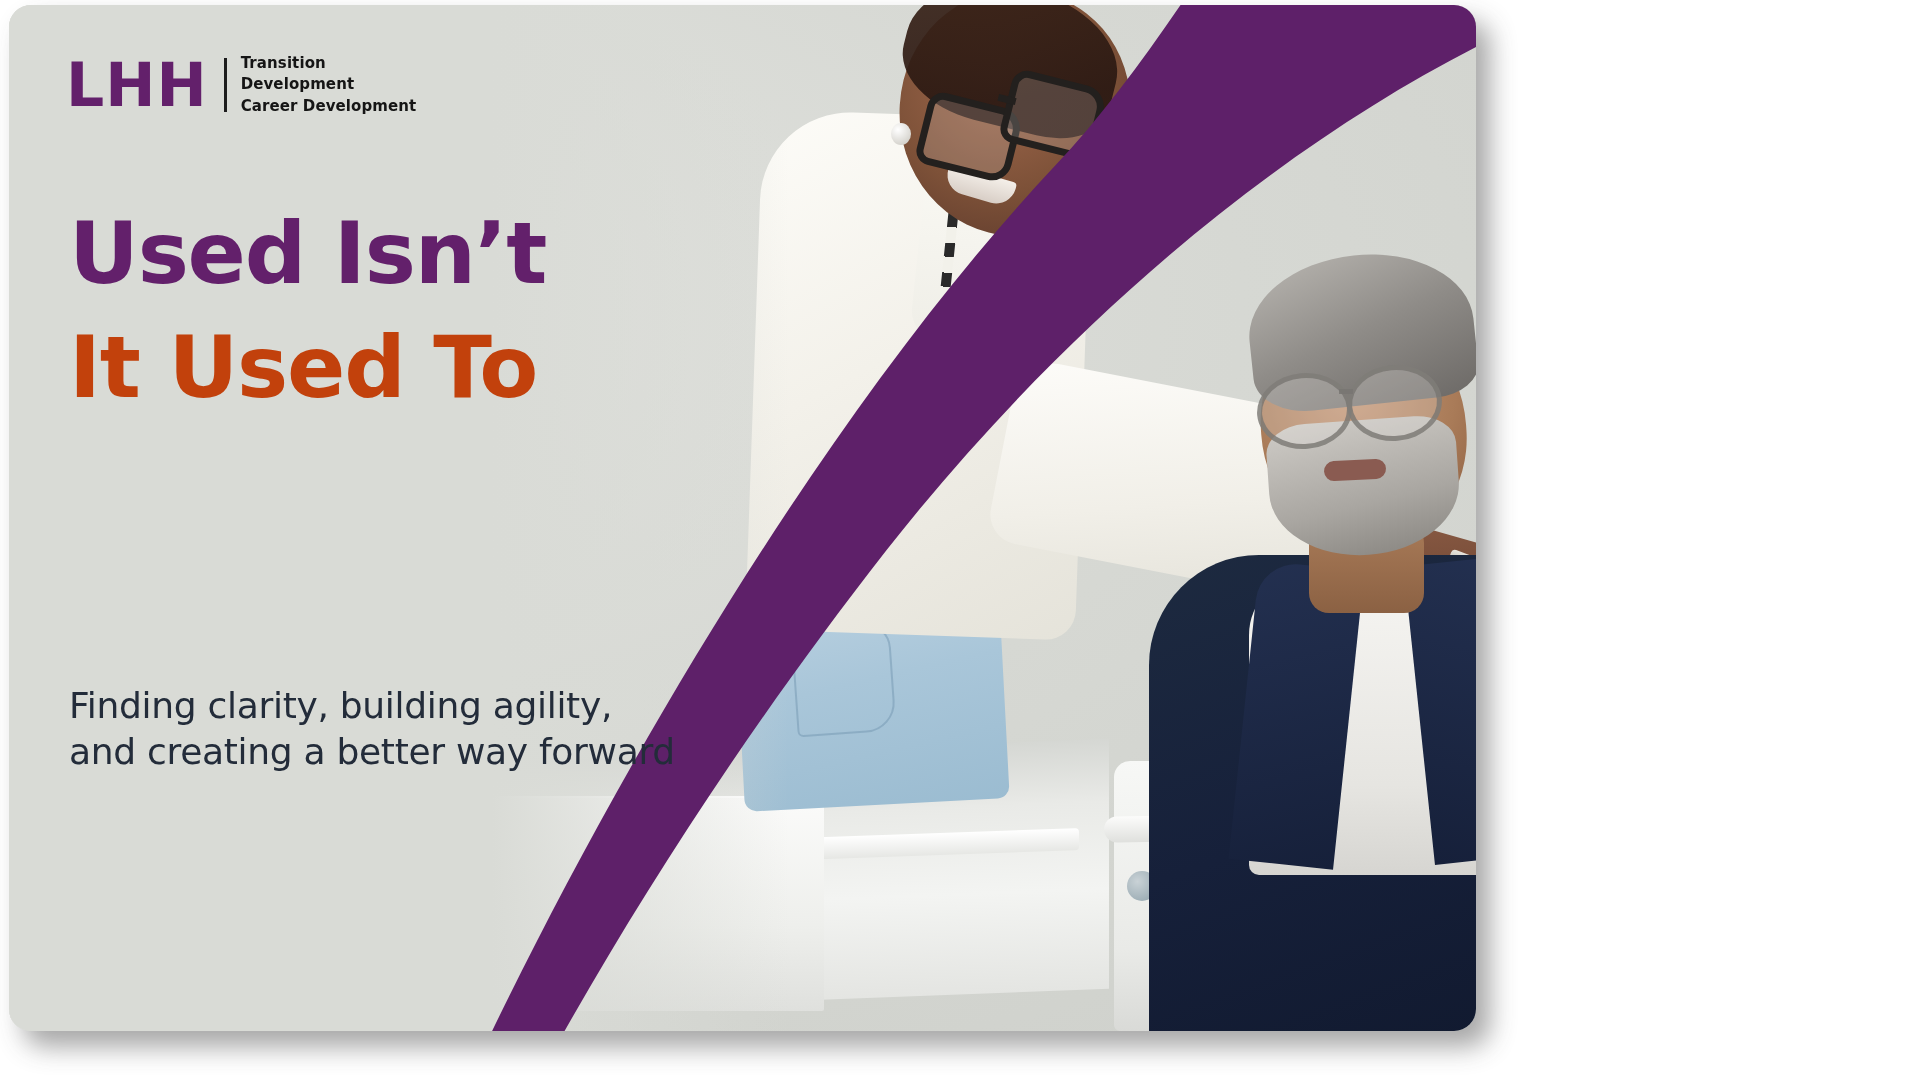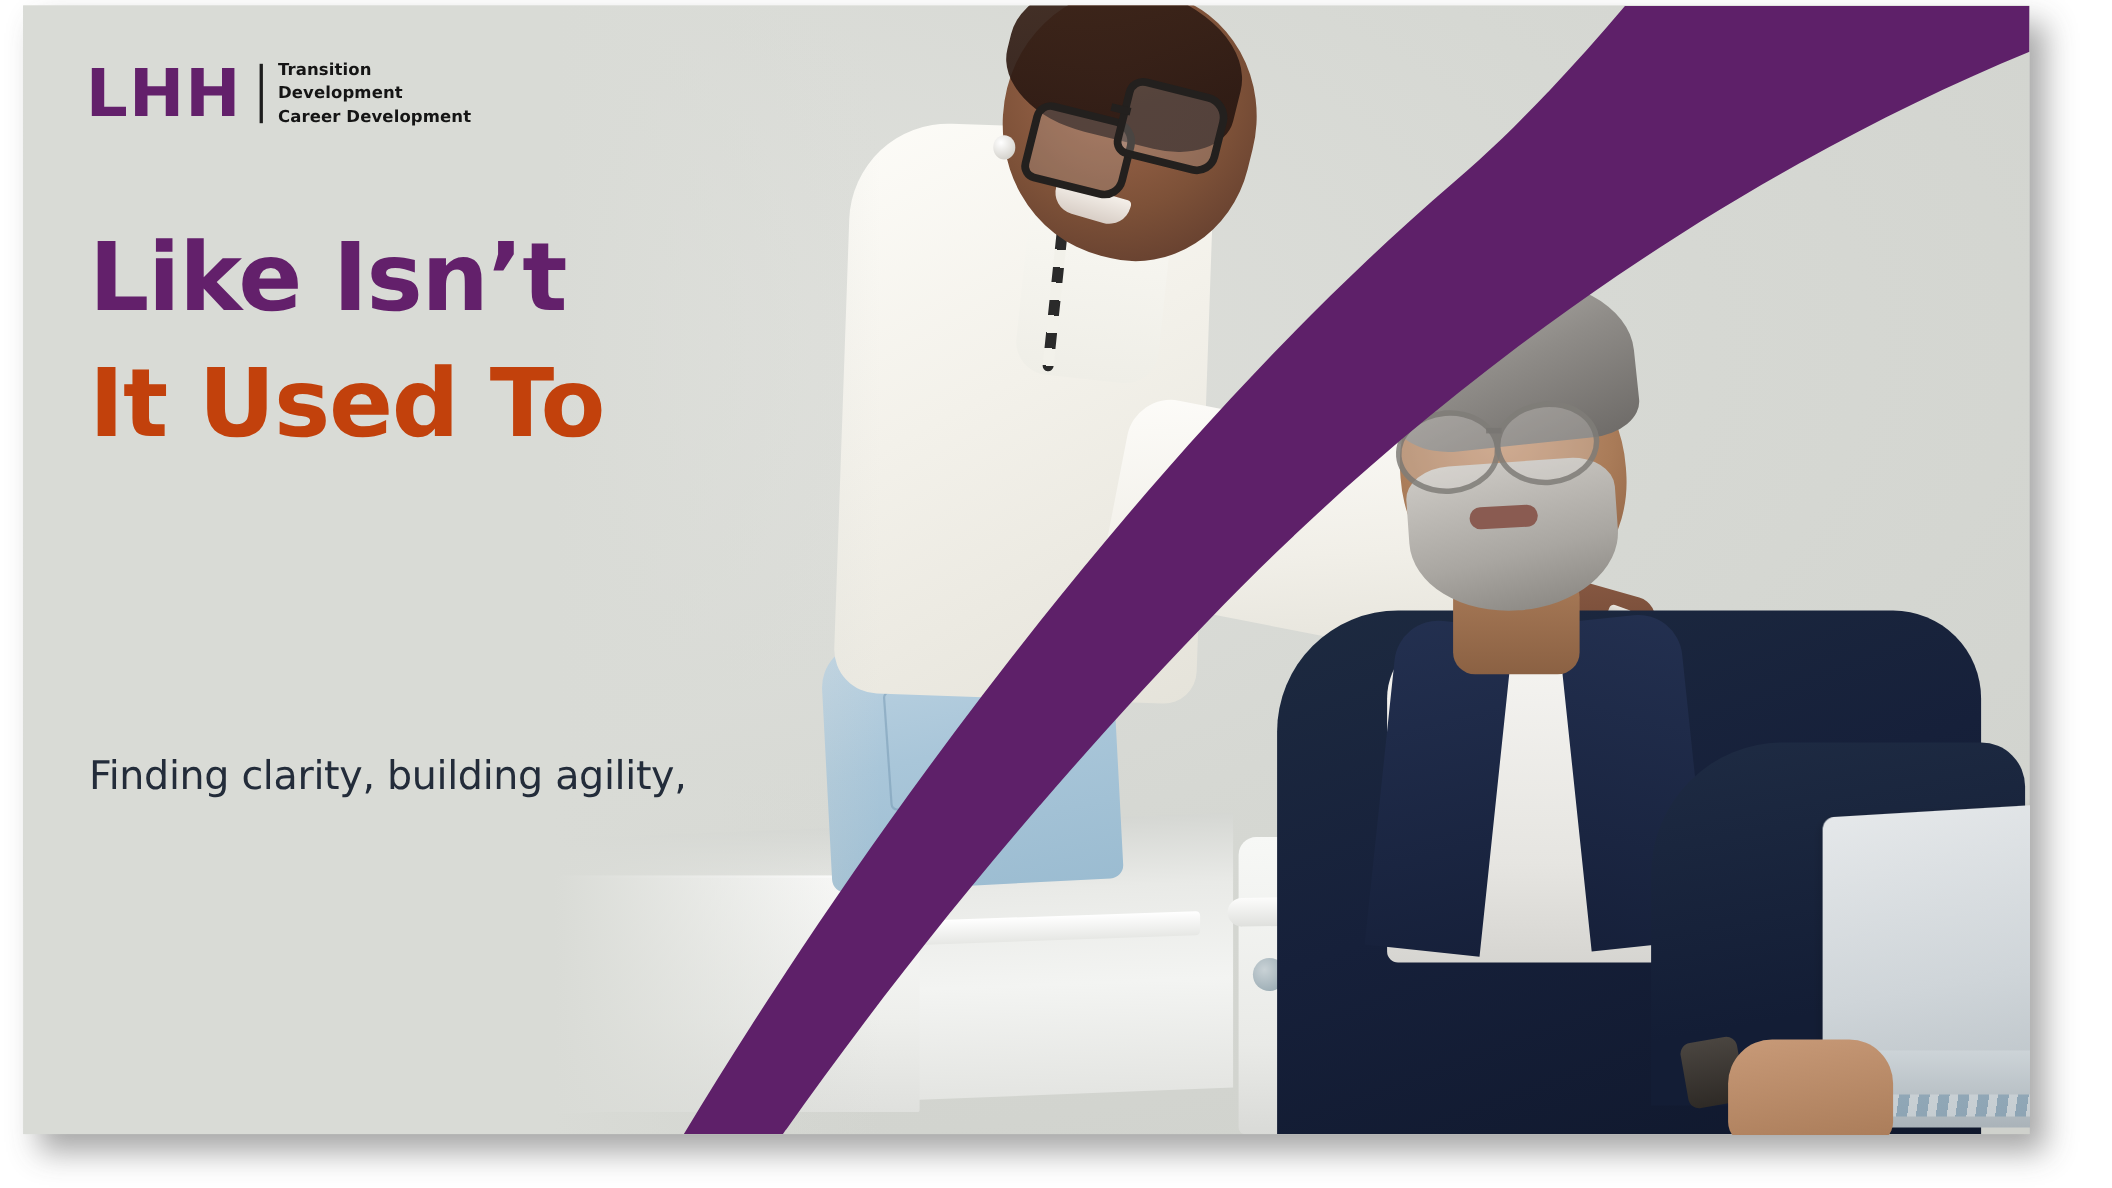--- a/index.html
+++ b/index.html
@@ -10,27 +10,28 @@
     background: #ffffff;
     overflow: hidden;
   }
   body {
     font-family: "Liberation Sans", sans-serif;
   }
 
   
   #slide-frame {
     position: absolute;
-    left: 21px;
+    left: 9px;
     top: 5px;
-    width: 1824px;
+    width: 1467px;
     height: 1026px;
     overflow: hidden;
     box-shadow: 14px 16px 26px rgba(60,60,60,0.45);
     background: #d9dbd6;
+    border-radius: 22px;
   }
 
   
   
   #photo-bg {
     position: absolute;
     inset: 0;
     background:
       radial-gradient(120% 90% at 18% 30%, #e2e3df 0%, #d6d8d3 55%, #cfd1cc 100%);
   }
@@ -648,21 +649,22 @@
     <div id="logo-word" style="color: rgb(99, 32, 107);">LHH</div>
     <div id="logo-rule"></div>
     <div id="logo-tagline" style="color: rgb(21, 21, 21);">
       <div>Transition</div>
       <div>Development</div>
       <div>Career Development</div>
     </div>
   </div>
 
   <div id="headline">
-    <div class="headline-line" style="color: rgb(99, 32, 107);">Like Isn’t</div>
+    <div class="headline-line" style="color: rgb(99, 32, 107);">Used Isn’t</div>
     <div class="headline-line" style="color: #c2410c;">It Used To</div>
   </div>
 
   <div id="subhead">
     <div class="subhead-line" style="color: rgb(35, 44, 58); margin-top: 12px;">Finding clarity, building agility,</div>
+    <div class="subhead-line" style="color: rgb(35, 44, 58);">and creating a better way forward</div>
   </div>
 
 </div>
 
 </body></html>

